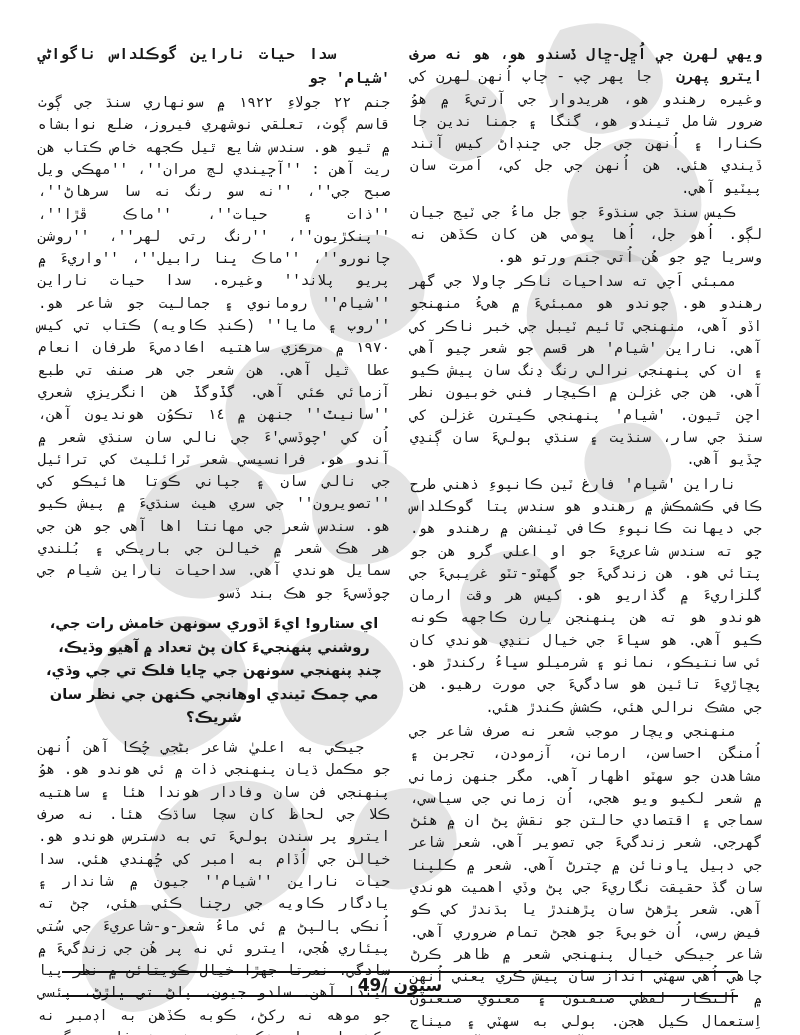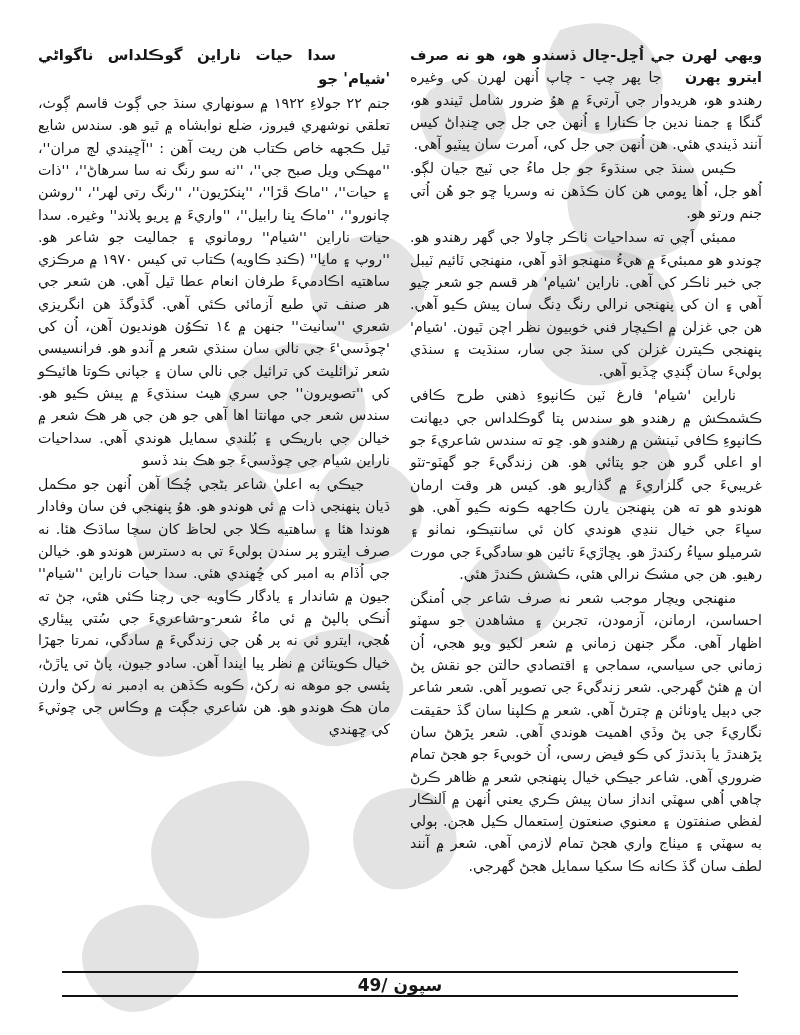--- a/index.html
+++ b/index.html
@@ -20,21 +20,21 @@
     position:absolute;top:44px;right:38px;left:38px;bottom:70px;
     display:flex;gap:20px;z-index:1;
   }
   .col{
     flex:1 1 0;
     font-size:14.2px;
     line-height:1.57;
     text-align:justify;
     text-justify:inter-word;
   }
-  .col p{margin:0 0 2px 0;text-indent:26px;}
+  .col p{margin:0 0 2px 0;text-indent:26px;font-family:Liberation Mono, monospace;}
   .col p.noindent{text-indent:0;}
   .lead-bold{font-weight:bold;margin-left:16px;}
   .subhead{
     font-weight:bold;font-size:15.5px;text-indent:0 !important;
     margin:4px 0 4px 0 !important;
   }
   .heading{
     font-weight:bold;font-size:15px;text-indent:54px !important;
     margin-bottom:1px !important;
   }
@@ -84,20 +84,26 @@
       <p class="noindent"><span class="lead-bold">ويهي لهرن جي اُڇل-ڇال ڏسندو هو، هو نه صرف ايترو پهرن</span> <span>جا پهر چپ - چاپ اُنهن لهرن کي وغيره رهندو هو، هريدوار جي آرتيءَ ۾ هوُ ضرور شامل ٿيندو هو، گنگا ۽ جمنا ندين جا ڪنارا ۽ اُنهن جي جل جي ڇنڊاڻ کيس آنند ڏيندي هئي. هن اُنهن جي جل کي، اَمرت سان پيٽيو آهي.</span></p>
       <p>ڪيس سنڌ جي سنڌوءَ جو جل ماءُ جي ٽيج جيان لڳو. اُهو جل، اُها ڀومي هن کان ڪڏهن نه وسريا ڇو جو هُن اُتي جنم ورتو هو.</p>
       <p>ممبئي اَچي ته سداحيات ٺاڪر چاولا جي گهر رهندو هو. چوندو هو ممبئيءَ ۾ هيءُ منهنجو اڏو آهي، منهنجي ٽائيم ٽيبل جي خبر ٺاڪر کي آهي. ناراين 'شيام' هر قسم جو شعر چيو آهي ۽ ان کي پنهنجي نرالي رنگ ڍنگ سان پيش ڪيو آهي. هن جي غزلن ۾ اڪيچار فني خوبيون نظر اچن ٿيون. 'شيام' پنهنجي ڪيترن غزلن کي سنڌ جي سار، سنڌيت ۽ سنڌي ٻوليءَ سان ڳنڍي ڇڏيو آهي.</p>
       <p>ناراين 'شيام' فارغ ٽين ڪانپوءِ ذهني طرح ڪافي ڪشمڪش ۾ رهندو هو سندس پتا گوڪلداس جي ديهانت ڪانپوءِ ڪافي ٽينشن ۾ رهندو هو. ڇو ته سندس شاعريءَ جو او اعلي گرو هن جو پتائي هو. هن زندگيءَ جو گهٽو-تٽو غريبيءَ جي گلزاريءَ ۾ گذاريو هو. کيس هر وقت ارمان هوندو هو ته هن پنهنجن يارن ڪاجهه ڪونه ڪيو آهي. هو سڀاءَ جي خيال ننڍي هوندي کان ئي سانتيڪو، نماٺو ۽ شرميلو سڀاءُ رکندڙ هو. پڇاڙيءَ تائين هو سادگيءَ جي مورت رهيو. هن جي مشڪ نرالي هئي، ڪشش ڪندڙ هئي.</p>
       <p>منهنجي ويچار موجب شعر نه صرف شاعر جي اُمنگن احساسن، ارمانن، آزمودن، تجربن ۽ مشاهدن جو سهٽو اظهار آهي. مگر جنهن زماني ۾ شعر لکيو ويو هجي، اُن زماني جي سياسي، سماجي ۽ اقتصادي حالتن جو نقش پڻ ان ۾ هئڻ گهرجي. شعر زندگيءَ جي تصوير آهي. شعر شاعر جي دٻيل ڀاونائن ۾ چترڻ آهي. شعر ۾ ڪلپنا سان گڏ حقيقت نگاريءَ جي پڻ وڏي اهميت هوندي آهي. شعر پڙهڻ سان پڙهندڙ يا ٻڌندڙ کي ڪو فيض رسي، اُن خوبيءَ جو هجڻ تمام ضروري آهي. شاعر جيڪي خيال پنهنجي شعر ۾ ظاهر ڪرڻ چاهي اُهي سهٽي انداز سان پيش ڪري يعني اُنهن ۾ اَلنڪار لفظي صنفتون ۽ معنوي صنعتون اِستعمال ڪيل هجن. ٻولي به سهٽي ۽ ميٺاج واري هجڻ تمام لازمي آهي. شعر ۾ آنند لطف سان گڏ ڪانه ڪا سکيا سمايل هجڻ گهرجي.</p>
     </div>
 
     <div class="col">
       <p class="heading">سدا حيات ناراين گوڪلداس ناگواڻي 'شيام' جو</p>
       <p class="noindent">جنم ٢٢ جولاءِ ١٩٢٢ ۾ سونهاري سنڌ جي ڳوٺ قاسم ڳوٺ، تعلقي نوشهري فيروز، ضلع نوابشاه ۾ ٿيو هو. سندس شايع ٿيل ڪجهه خاص ڪتاب هن ريت آهن : ''آڇيندي لڄ مران''، ''مهڪي ويل صبح جي''، ''نه سو رنگ نه سا سرهاڻ''، ''ذات ۽ حيات''، ''ماڪ ڦڙا''، ''پنکڙيون''، ''رنگ رتي لهر''، ''روشن چانورو''، ''ماڪ ڀنا رابيل''، ''واريءَ ۾ پريو پلاند'' وغيره. سدا حيات ناراين ''شيام'' رومانوي ۽ جماليت جو شاعر هو. ''روپ ۽ مايا'' (ڪنڊ ڪاويه) ڪتاب تي کيس ١٩٧٠ ۾ مرڪزي ساهتيه اڪادميءَ طرفان انعام عطا ٿيل آهي. هن شعر جي هر صنف تي طبع آزمائي ڪئي آهي. گڏوگڏ هن انگريزي شعري ''سانيٽ'' جنهن ۾ ١٤ تڪوُن هونديون آهن، اُن کي 'چوڏسي'ءَ جي نالي سان سنڌي شعر ۾ آندو هو. فرانسيسي شعر ٽرائليٽ کي ترائيل جي نالي سان ۽ جپاني ڪوتا هائيڪو کي ''تصويرون'' جي سري هيٺ سنڌيءَ ۾ پيش ڪيو هو. سندس شعر جي مهانتا اها آهي جو هن جي هر هڪ شعر ۾ خيالن جي باريڪي ۽ بُلندي سمايل هوندي آهي. سداحيات ناراين شيام جي چوڏسيءَ جو هڪ بند ڏسو</p>
+      <div class="verse">
+        <div>اي ستارو! ايءَ اڏوري سونهن خامش رات جي،</div>
+        <div>روشني پنهنجيءَ کان پڻ تعداد ۾ آهيو وڌيڪ،</div>
+        <div>چنڊ پنهنجي سونهن جي ڇايا فلڪ تي جي وڌي،</div>
+        <div>مي چمڪ ٿيندي اوهانجي ڪنهن جي نظر سان شريڪ؟</div>
+      </div>
       <p>جيڪي به اعليٰ شاعر بڻجي چُڪا آهن اُنهن جو مڪمل ڌيان پنهنجي ذات ۾ ئي هوندو هو. هوُ پنهنجي فن سان وفادار هوندا هئا ۽ ساهتيه ڪلا جي لحاظ کان سچا ساڌڪ هئا. نه صرف ايترو پر سندن ٻوليءَ تي به دسترس هوندو هو. خيالن جي اُڏام به امبر کي ڇُهندي هئي. سدا حيات ناراين ''شيام'' جيون ۾ شاندار ۽ يادگار ڪاويه جي رچنا ڪئي هئي، ڄڻ ته اُنڪي ٻالپڻ ۾ ئي ماءُ شعر-و-شاعريءَ جي سُتي پيئاري هُجي، ايترو ئي نه پر هُن جي زندگيءَ ۾ سادگي، نمرتا جهڙا خيال ڪويتائن ۾ نظر پيا ايندا آهن. سادو جيون، پاڻ تي ڀاڙڻ، پئسي جو موهه نه رکڻ، ڪوبه ڪڏهن به اڊمبر نه رکڻ وارن مان هڪ هوندو هو. هن شاعري جڳت ۾ وڪاس جي چوٽيءَ کي ڇهندي</p>
     </div>
 
   </div>
 
   <div class="footer-rule top"></div>
   <div class="footer-text">سپون /49</div>
   <div class="footer-rule bottom"></div>
 
 </div>

